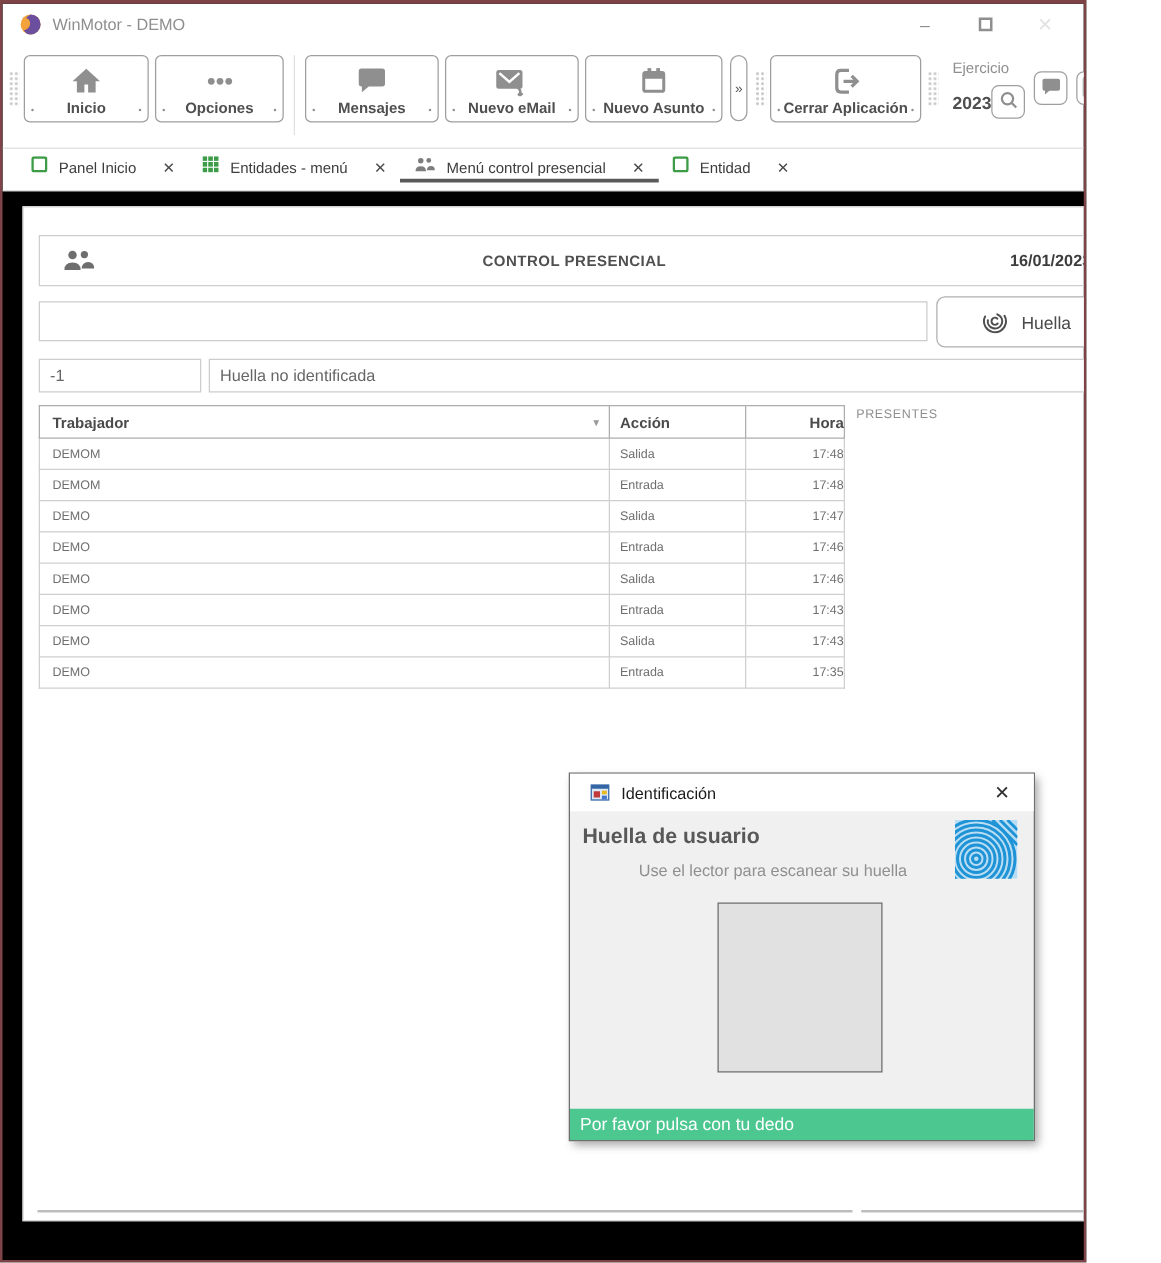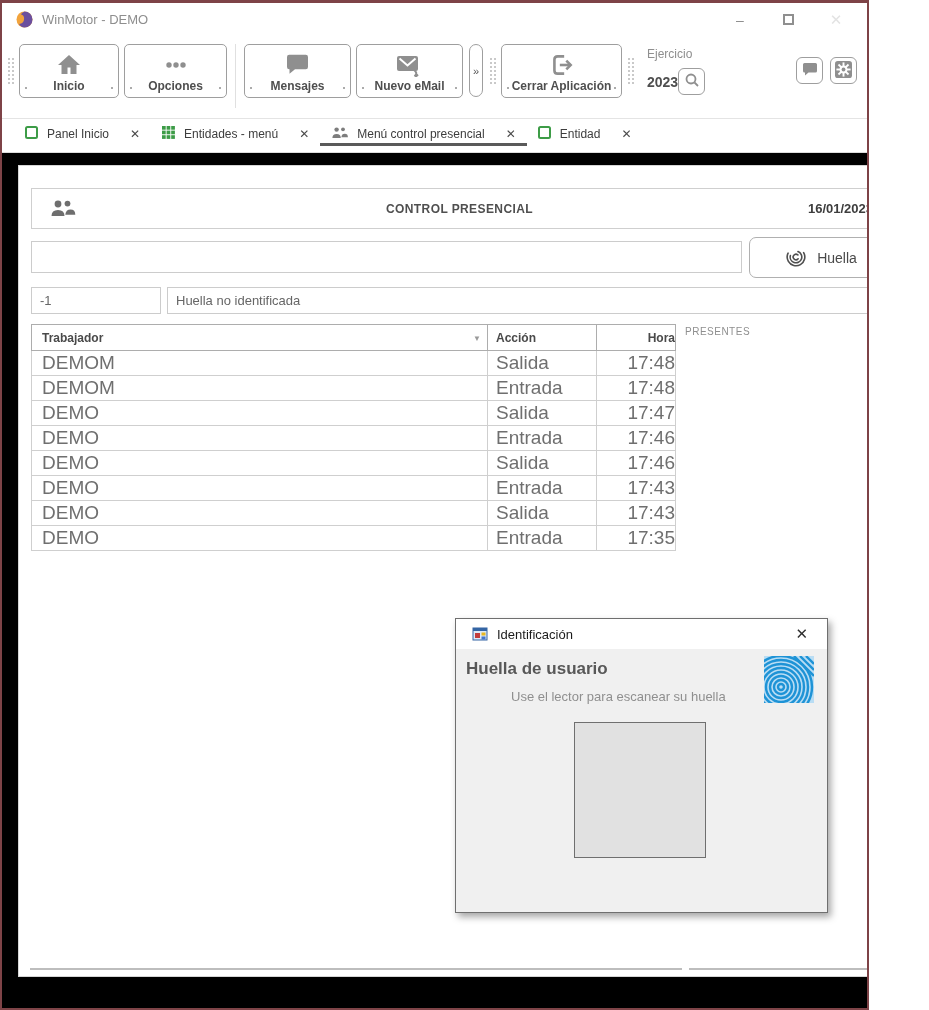--- a/index.html
+++ b/index.html
@@ -46,21 +46,21 @@
   .ph-icon{margin-left:16px;display:flex;z-index:1}
   .ph-title{position:absolute;left:0;right:0;text-align:center;font-size:12px;font-weight:bold;color:#4f4f4f;letter-spacing:.4px;pointer-events:none}
   .ph-date{margin-left:auto;margin-right:14px;font-size:13px;font-weight:bold;color:#3d3d3d;z-index:1}
   .search-input{position:absolute;left:12px;top:75px;width:711px;height:32px;border:1px solid #ccc;padding:0 8px;font-size:13px;color:#555;font-family:inherit}
   .huella-btn{position:absolute;left:730px;top:71px;width:144px;height:41px;border:1px solid #b0b0b0;border-radius:7px;background:#fff;display:flex;align-items:center;justify-content:center;gap:10px;font-size:14px;color:#4a4a4a;cursor:pointer;font-family:inherit}
   .small-input{position:absolute;height:27px;border:1px solid #ccc;padding:0 8px;font-size:13px;color:#666;font-family:inherit}
   .code-input{left:12px;top:121px;width:130px}
   .status-input{left:148px;top:121px;width:726px}
   .attendance-table{position:absolute;left:12px;top:158px;border-collapse:collapse}
   .attendance-table th{height:26px;font-size:12px;font-weight:bold;color:#4a4a4a;border:1px solid #adadad;background:#fff}
-  .attendance-table td{height:25px;font-size:19px;color:#6f6f6f;border:1px solid #cfcfcf;background:#fff}
+  .attendance-table td{height:25px;font-size:10px;color:#6f6f6f;border:1px solid #cfcfcf;background:#fff}
   .col-trabajador{width:456px;text-align:left;padding-left:10px}
   .col-accion{width:109px;text-align:left;padding-left:8px}
   .col-hora{width:79px;text-align:right}
   .filter-caret{float:right;margin:3px 6px 0 0;font-size:8px;color:#9a9a9a}
   .presentes{position:absolute;left:666px;top:160px;font-size:10px;color:#8f8f8f;letter-spacing:.5px}
   .divider{position:absolute;top:802px;height:2px;background:#bdbdbd}
   .divider.d1{left:11px;width:652px}
   .divider.d2{left:670px;width:193px}
 
   
@@ -137,20 +137,31 @@
         <svg width="27" height="24" viewBox="0 0 27 24">
           <rect x="1" y="3" width="21" height="15" rx="2" fill="#8f8f8f"></rect>
           <polyline points="3.5,5.5 11.5,12.5 19.5,5.5" stroke="#fff" stroke-width="2" fill="none"></polyline>
           <path d="M18 17 q4 3 1 6" stroke="#8f8f8f" stroke-width="2" fill="none"></path>
           <polyline points="18.5,22 20,23.5 22,21.5" stroke="#8f8f8f" stroke-width="2" fill="none"></polyline>
         </svg>
       </span>
       <span class="tb-label">Nuevo eMail</span>
     </button>
 
+    <button class="tb-btn" style="width:110px">
+      <span class="icon">
+        <svg width="24" height="24" viewBox="0 0 24 24">
+          <rect x="7" y="1.5" width="3" height="5" fill="#8f8f8f"></rect>
+          <rect x="14" y="1.5" width="3" height="5" fill="#8f8f8f"></rect>
+          <rect x="4" y="5" width="16" height="15" rx="1.5" stroke="#8f8f8f" stroke-width="2.4" fill="none"></rect>
+          <rect x="4" y="5" width="16" height="5" fill="#8f8f8f"></rect>
+        </svg>
+      </span>
+      <span class="tb-label">Nuevo Asunto</span>
+    </button>
 
     <button class="overflow-btn">»</button>
     <div class="grip"></div>
 
     <button class="tb-btn" style="width:121px">
       <span class="icon">
         <svg width="26" height="26" viewBox="0 0 24 24">
           <path d="M14 4 H8 Q5 4 5 7 V17 Q5 20 8 20 H14" stroke="#8f8f8f" stroke-width="2.4" fill="none"></path>
           <line x1="10" y1="12" x2="20" y2="12" stroke="#8f8f8f" stroke-width="2.4"></line>
           <polyline points="16,8 20,12 16,16" stroke="#8f8f8f" stroke-width="2.4" fill="none"></polyline>
@@ -386,16 +397,17 @@
               <circle cx="17" cy="31" r="23"></circle>
             <circle cx="17" cy="31" r="27"></circle>
               <circle cx="17" cy="31" r="31"></circle>
             <line x1="30" y1="0" x2="50" y2="20"></line>
               <line x1="36" y1="0" x2="50" y2="14"></line>
               <line x1="42" y1="0" x2="50" y2="8"></line>
           </g>
         </svg>
       </span>
       <div class="scan-box"></div>
+      <div class="dlg-status">Por favor pulsa con tu dedo</div>
     </div>
   </div>
 
 </div>
 
 </body></html>

